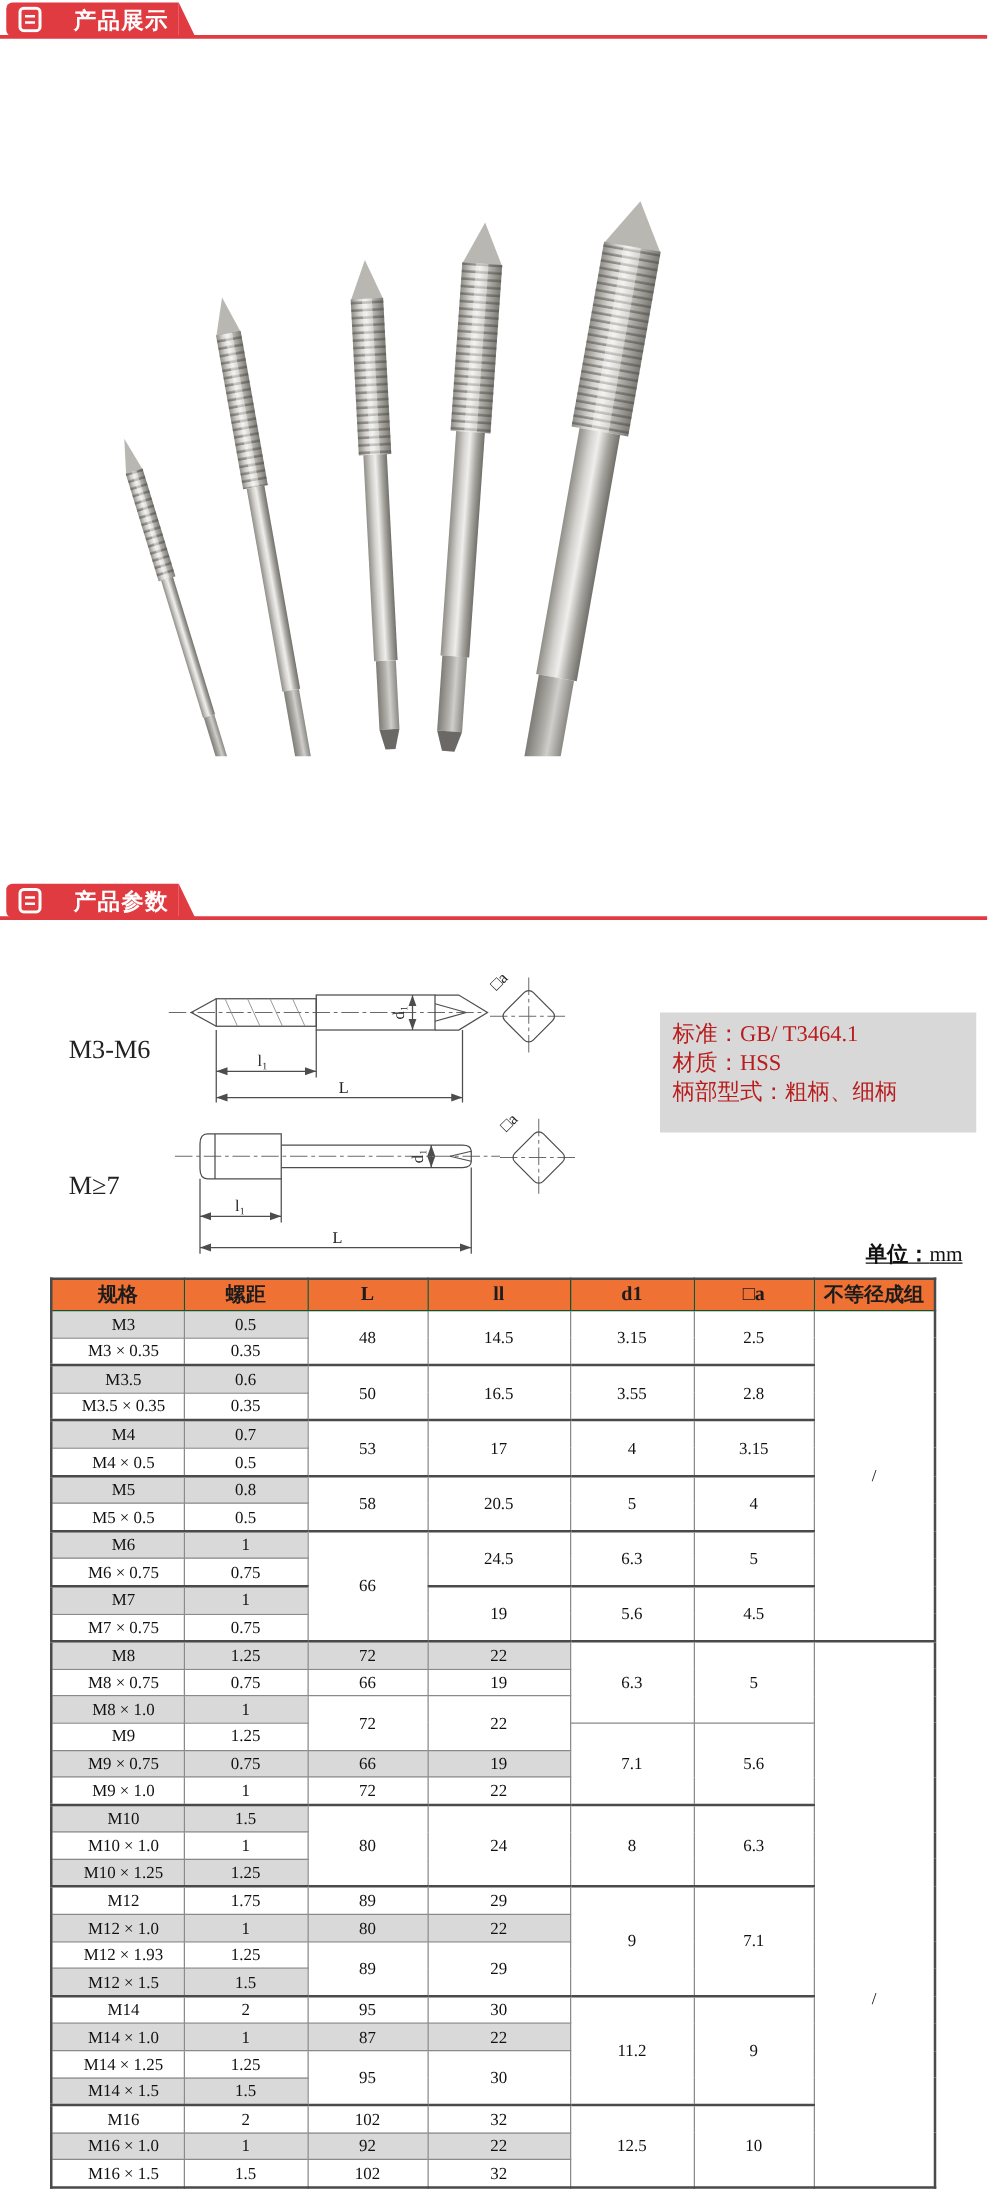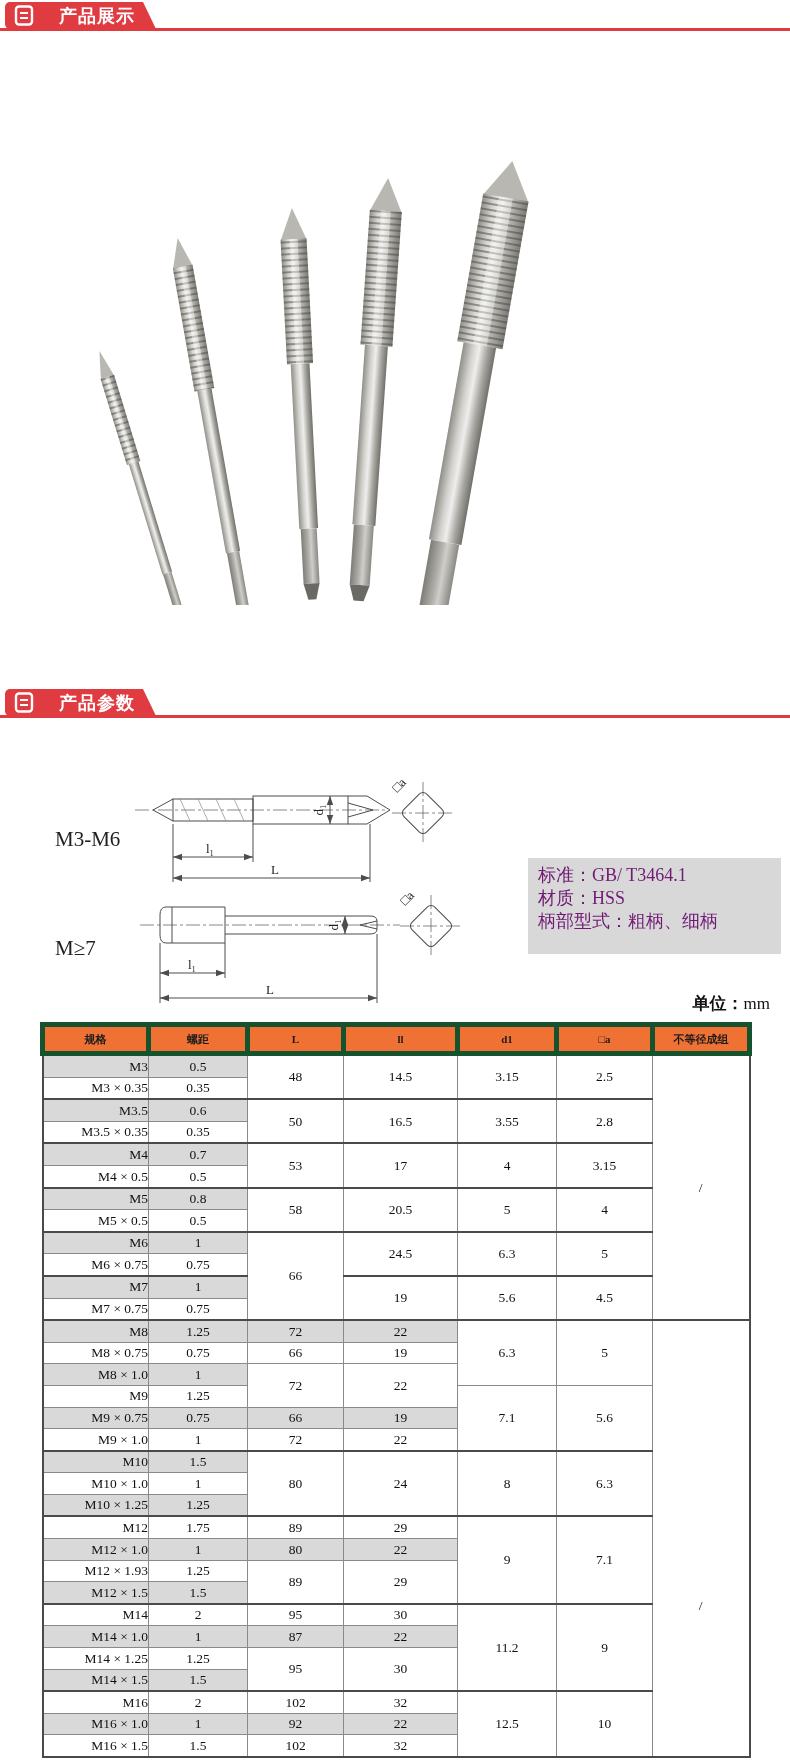--- a/index.html
+++ b/index.html
@@ -12,44 +12,44 @@
   .banner-tab{position:absolute;left:5px;top:0;height:27px;background:#e03b41;
               border-radius:5px 0 0 5px;display:flex;align-items:center;gap:25px;
               padding:0 8px 0 9px;color:#fff;font-size:18px;font-weight:bold;letter-spacing:1px;}
   .banner-tab .slant{position:absolute;right:-13px;top:0;width:0;height:0;
               border-bottom:27px solid #e03b41;border-right:13px solid transparent;}
   .doc-icon{display:block;}
 
   
   .draw-label{position:absolute;font-family:"Liberation Serif",serif;font-size:21px;color:#222;}
   .info-box{position:absolute;left:528px;top:810px;width:253px;height:96px;background:#d8d8d8;
-            font-family:"Liberation Serif",serif;font-size:18px;line-height:23px;color:#701a75;
-            padding:6px 0 0 10px;box-sizing:border-box;white-space:nowrap;margin-top:48px;}
+            font-family:"Liberation Serif",serif;font-size:18px;line-height:23px;color:#b91c1c;
+            padding:6px 0 0 10px;box-sizing:border-box;white-space:nowrap;}
   .unit-label{position:absolute;top:992px;left:600px;width:170px;text-align:right;
-              font-size:17px;color:#111;}
+              font-size:17px;color:#111;text-decoration:underline;}
   .unit-label .cn{font-weight:bold;}
   .unit-label .en{font-family:"Liberation Serif",serif;}
 
   
   .tech{position:absolute;}
   .tech line,.tech path,.tech rect,.tech polyline{stroke:#4d4d4d;fill:none;stroke-width:1;}
   .tech .center{stroke-dasharray:14 3 3 3;stroke-width:0.8;stroke:#6a6a6a;}
   .tech text{fill:#222;font-family:"Liberation Serif",serif;font-size:13px;stroke:none;}
   .tech .hatch{stroke:#8a8a8a;stroke-width:0.7;}
 
   
   table.spec{position:absolute;left:40px;top:1022px;border-collapse:collapse;table-layout:fixed;
              width:707px;border:2px solid #4a4a4a;
              font-family:"Liberation Serif",serif;}
-  table.spec th{background:#ef7133;border:5px solid #14532d;height:24px;font-size:11px;
+  table.spec th{background:#ef7133;border:1px solid #14532d;height:24px;font-size:16px;
              font-weight:600;color:#1c1c1c;padding:0;font-family:Liberation Serif, serif;}
   table.spec td{border:1px solid #8a8a8a;font-size:13.5px;color:#111;text-align:center;
              padding:0;line-height:1;height:20.6px;background:#fff;}
   table.spec td.gray{background:#d9d9d9;}
-  table.spec td.spec-col{text-align:right;padding-left:9px;}
+  table.spec td.spec-col{text-align:center;padding-left:9px;}
   table.spec tr.thick td{border-top:2px solid #4a4a4a;}
   table.spec td.low{vertical-align:top;padding-top:278px;}
 </style>
 </head>
 <body>
 
 <div id="page">
 
   <div class="banner" style="top:2px">
     <div class="banner-line"></div>
@@ -135,21 +135,21 @@
       <polygon points="0,-2 23,36 -23,36" fill="#b9b7b1"></polygon>
       <rect x="-23" y="35" width="46" height="150" fill="url(#gThread)"></rect>
       <rect x="-23" y="35" width="46" height="150" fill="url(#teeth)" opacity="0.5"></rect>
       <rect x="-7" y="35" width="14" height="150" fill="#f2f2ef" opacity="0.45"></rect>
       <rect x="-16.5" y="185" width="33" height="200" fill="url(#gShaft)"></rect>
       <rect x="-14.3" y="385" width="28.6" height="75" fill="url(#gShank)"></rect>
       <polygon points="-14.3,460 14.3,460 7,478 -7,478" fill="#6b6965"></polygon>
     </g>
   </svg>
 
-  <div class="banner" style="top:689px">
+  <div class="banner" style="top:707px">
     <div class="banner-line"></div>
     <div class="banner-tab">
       <svg class="doc-icon" width="20" height="21" viewBox="0 0 20 21">
         <rect x="2" y="1.5" width="16" height="18" rx="3" fill="none" stroke="#fff" stroke-width="2.4"></rect>
         <line x1="6" y1="8" x2="14" y2="8" stroke="#fff" stroke-width="2"></line>
         <line x1="6" y1="13" x2="14" y2="13" stroke="#fff" stroke-width="2"></line>
       </svg>
       <span>产品参数</span>
       <span class="slant"></span>
     </div>

